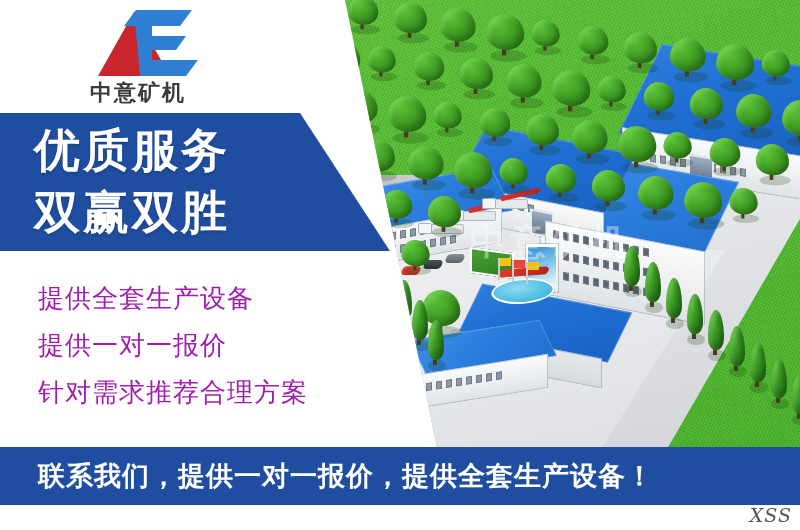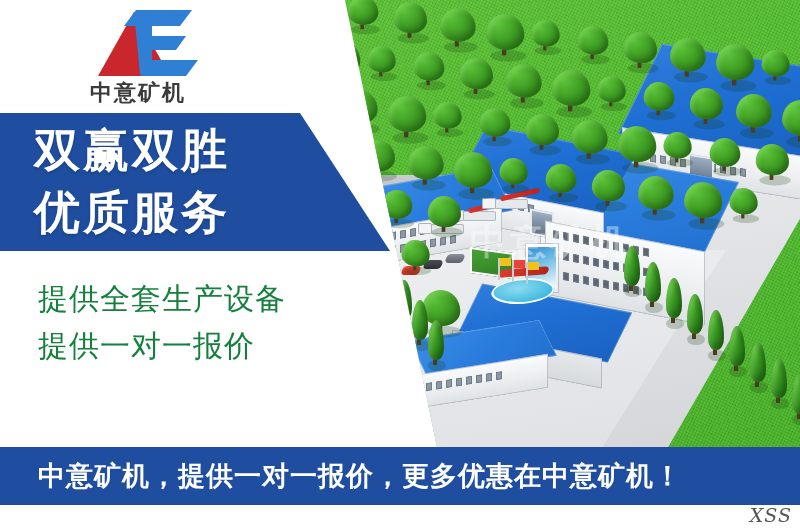--- a/index.html
+++ b/index.html
@@ -236,22 +236,22 @@
     letter-spacing: 3px;
     text-shadow: 0 2px 3px rgba(0,0,0,0.18);
     font-family: "DejaVu Sans", "Liberation Sans", sans-serif;
   }
 
   
   .bullets {
     position: absolute;
     left: 38px; top: 275px;
     width: 400px;
-    color: #15803d;
-    font-size: 30px;
+    color: #a21caf;
+    font-size: 26px;
     line-height: 47px;
     letter-spacing: 1px;
     font-family: "DejaVu Sans", "Liberation Sans", sans-serif;
   }
   .bullets div { white-space: nowrap; }
 
   
   .bottom-bar {
     position: absolute;
     left: 0; top: 447px;
@@ -799,27 +799,28 @@
         <polygon points="82,4 100,4 100,66 88,66" fill="#2f7fd4"></polygon>
         <polygon points="100,28 134,28 124,42 100,42" fill="#2f7fd4"></polygon>
         <polygon points="100,52 146,52 134,68 88,68" fill="#2f7fd4"></polygon>
       </svg>
     </div>
     <div class="logo-name">中意矿机</div>
   </div>
 
   <div class="headline-block"></div>
   <div class="headline-text">
+    <div>优质服务</div>
     <div>双赢双胜</div>
-    <div>优质服务</div>
   </div>
 
   <div class="bullets">
     <div>提供全套生产设备</div>
     <div>提供一对一报价</div>
+    <div>针对需求推荐合理方案</div>
   </div>
 
   <div class="bottom-bar">
-    <div class="bottom-text">中意矿机，提供一对一报价，更多优惠在中意矿机！</div>
+    <div class="bottom-text">联系我们，提供一对一报价，提供全套生产设备！</div>
   </div>
 
   <div class="xss">XSS</div>
 </div>
 
 </body></html>

